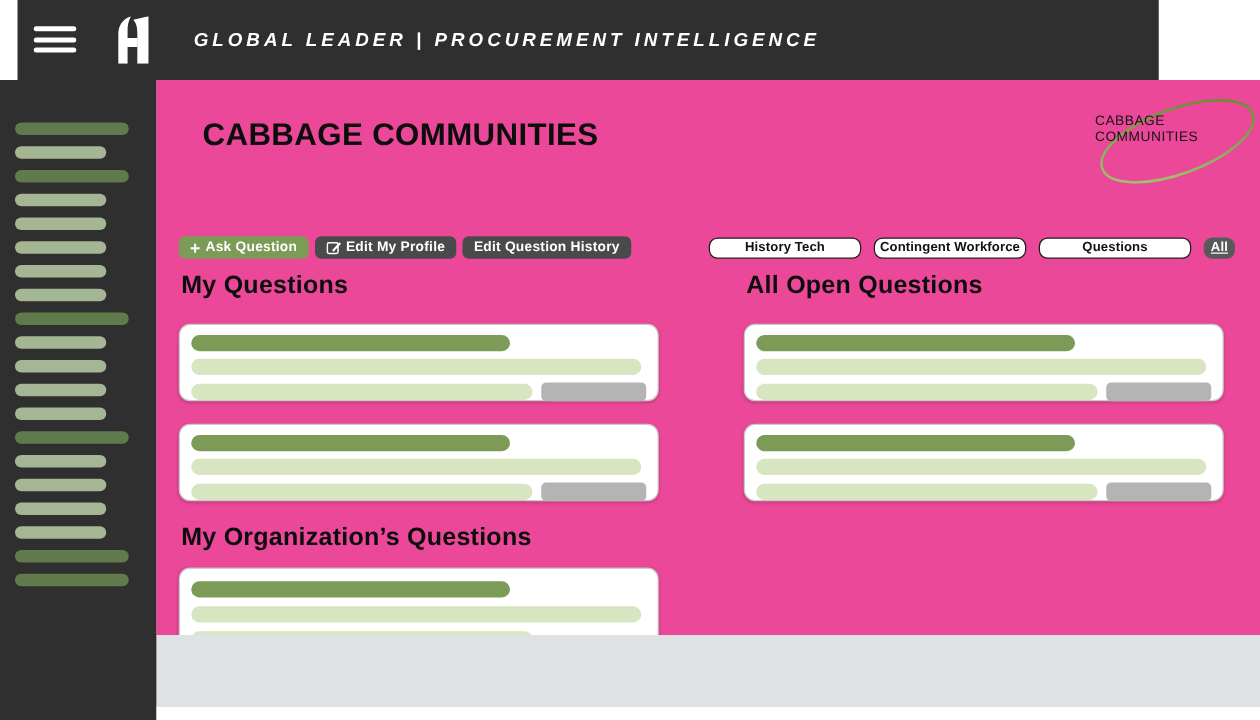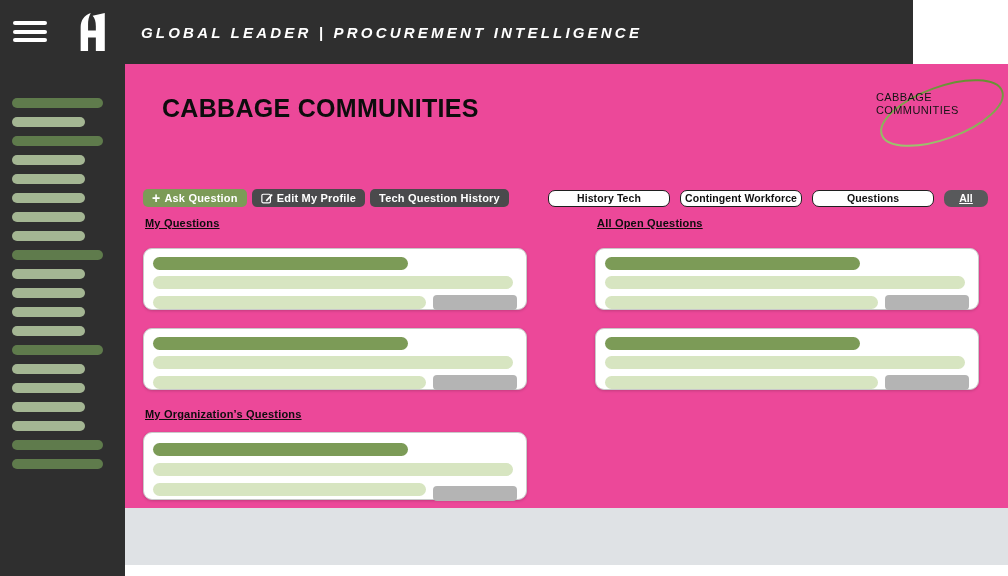--- a/index.html
+++ b/index.html
@@ -2,21 +2,21 @@
 <html style="--header-bg: #2f2f2f; --accent-green: #7c9b57; --light-green: #d7e5c1; --sidebar-green-dark: #5f7b4c; --sidebar-green-light: #a4b693; --placeholder-gray: #b4b4b4; --footer-bg: #dfe2e5; --selected-filter-bg: #58595b; --dark-button-bg: #4a4a4c; --brand-ellipse-dark: #5c8526; --brand-ellipse-light: #a8cd7a;"><head>
 <meta charset="utf-8">
 <style>
   html,body{margin:0;padding:0;}
   body{
     width:1008px;height:576px;position:relative;overflow:hidden;
     background:#ffffff;font-family:"Liberation Sans",sans-serif;
     -webkit-font-smoothing:antialiased;
   }
   
-  .app-header{position:absolute;left:0;top:0;width:913px;height:64px;background:var(--header-bg,#2f2f2f);z-index:5;}
+  .app-header{position:absolute;left:14px;top:0;width:913px;height:64px;background:var(--header-bg,#2f2f2f);z-index:5;}
   .hamburger{position:absolute;left:13px;top:21px;width:34px;height:22px;cursor:pointer;}
   .hamburger div{height:4px;border-radius:2.5px;background:#fff;margin-bottom:4.5px;}
   .h-logo{position:absolute;left:74px;top:13px;width:38px;height:38px;}
   .tagline{
     position:absolute;left:141px;top:0;height:64px;display:flex;align-items:center;
     color:#fff;font-weight:bold;font-style:italic;font-size:15px;letter-spacing:3.2px;white-space:nowrap;
   }
   
   .sidebar{position:absolute;left:0;top:64px;width:125px;bottom:0;background:var(--header-bg,#2f2f2f);padding-top:34px;box-sizing:border-box;z-index:4;}
   .s-bar{height:10px;border-radius:5px;margin:0 0 9px 12px;}
@@ -38,25 +38,25 @@
   }
   .btn.primary{background:var(--accent-green,#7c9b57);}
   .btn.dark{background:var(--dark-button-bg,#4a4a4c);}
   .plus-glyph{font-size:14px;font-weight:bold;line-height:1;margin-top:-1px;}
   .filters{display:flex;gap:10px;align-items:center;}
   .filter{
     height:17px;width:122px;box-sizing:border-box;border:1.6px solid #1f1f1f;border-radius:7px;background:#fff;
     color:#111;font-family:inherit;font-size:10.5px;font-weight:bold;display:inline-flex;align-items:center;justify-content:center;
     cursor:pointer;white-space:nowrap;letter-spacing:0.1px;
   }
-  .filter.selected{width:44px;background:var(--selected-filter-bg,#58595b);border:none;color:#fff;text-decoration:underline;}
+  .filter.selected{width:25px;background:var(--selected-filter-bg,#58595b);border:none;color:#fff;text-decoration:underline;}
   
   .grid{position:absolute;left:18px;top:153px;width:836px;display:flex;justify-content:space-between;}
   .col{width:384px;}
-  .col-title{font-size:11px;font-weight:bold;color:#0d0d0d;margin:0 0 19px 2px;letter-spacing:0.2px;text-decoration:underline;}
+  .col-title{font-size:20px;font-weight:bold;color:#0d0d0d;margin:0 0 19px 2px;letter-spacing:0.2px;}
   .col-title.org{margin-top:18px;margin-bottom:12px;}
   .q-card{
     box-sizing:border-box;height:62px;background:#fff;border:1px solid #c9c9c9;border-radius:9px;
     padding:8px 9px;margin-bottom:18px;box-shadow:0 1px 3px rgba(0,0,0,0.18);cursor:pointer;
   }
   .cards.tall .q-card{height:68px;padding-top:10px;}
   .cards.tall .bar{margin-bottom:7px;}
   .bar{height:13px;border-radius:6.5px;margin-bottom:6px;}
   .bar-title{width:70%;background:var(--accent-green,#7c9b57);}
   .bar-line1{width:99%;background:var(--light-green,#d7e5c1);}
@@ -136,21 +136,21 @@
       <button class="btn dark">
         <span style="display:inline-flex;">
           <svg viewBox="0 0 14 14" width="12" height="12">
             <rect x="1" y="2.6" width="10" height="10" rx="1.6" fill="none" stroke="#fff" stroke-width="1.4"></rect>
             <path d="M5.4 9.6 L12.3 2.2 L13.8 3.6 L6.8 11 Z" fill="#fff"></path>
           </svg>
         </span>
         <span>Edit My Profile</span>
       </button>
       <button class="btn dark">
-        <span>Tech Question History</span>
+        <span>Edit Question History</span>
       </button>
     </div>
     <div class="filters">
       <button class="filter">History Tech</button>
       <button class="filter">Contingent Workforce</button>
       <button class="filter">Questions</button>
       <button class="filter selected">All</button>
     </div>
   </div>
 

